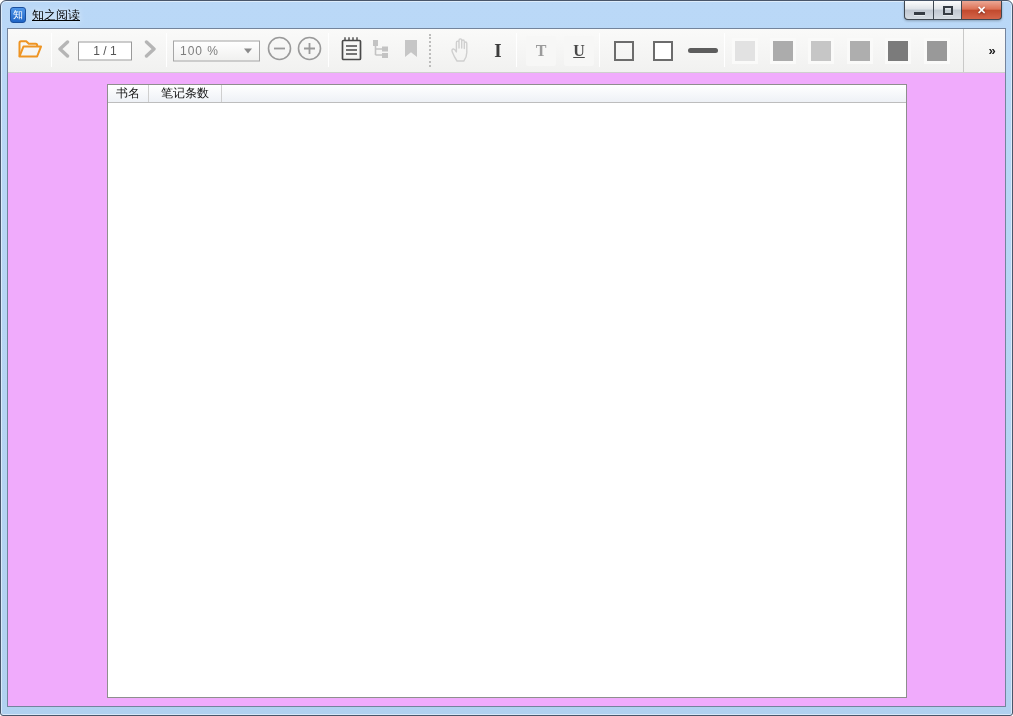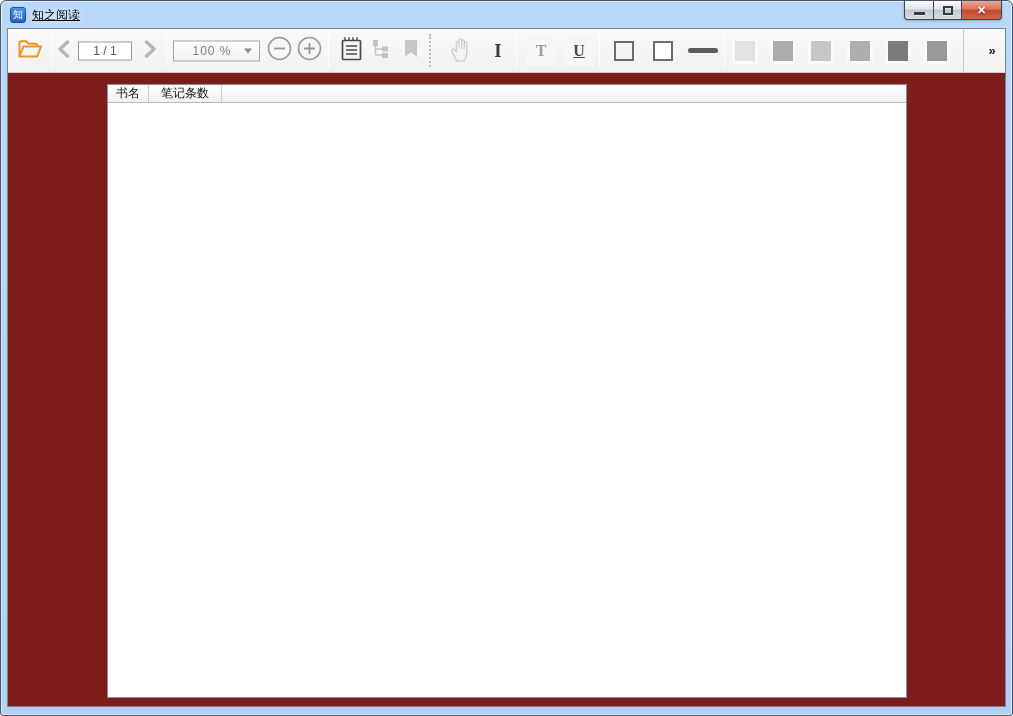--- a/index.html
+++ b/index.html
@@ -60,21 +60,21 @@
     display:flex; flex-direction:column;
     overflow:hidden;
   }
 
   
   .toolbar {
     position:relative; height:44px; flex:0 0 auto;
     background:linear-gradient(#fafaf9, #f1f1f0);
     border-bottom:1px solid #cfcfce;
   }
-  .toolbar > * { position:absolute;text-align:center; }
+  .toolbar > * { position:absolute; }
   .tb-center { top:50%; transform:translateY(-50%); }
   .tb-sep { top:4px; height:34px; width:1px; background:#dcdcdb; border-right:1px solid #ffffff; }
   .tb-sep-full { top:0; height:43px; width:1px; background:#c9c9c8; }
   .tb-grip { top:5px; height:33px; width:1px; border-left:2px dotted #bdbdbc; }
   .tb-btn { display:flex; align-items:center; justify-content:center; cursor:default; }
 
   .page-input {
     width:54px; height:19px; border:1px solid #9a9a9a; background:#fff;
     font-family:"Liberation Sans",sans-serif; font-size:12px; color:#555;
     text-align:center; padding:0;
@@ -97,21 +97,21 @@
   .sq-hollow { width:20px; height:20px; border:2px solid #6c6c6c; background:transparent; }
   .sq-white  { width:20px; height:20px; border:2px solid #6c6c6c; background:#fff; }
   .thick-line { width:30px; height:5px; border-radius:3px; background:#5d5d5d; }
 
   .swatch-frame { width:26px; height:26px; background:#fafaf9; display:flex; align-items:center; justify-content:center; }
   .swatch { width:20px; height:20px; }
 
   .overflow-btn { width:24px; height:30px; font-size:13px; font-weight:bold; color:#1a1a1a; }
 
   
-  .main { position:relative; flex:1; background:#7f1d1d;padding-left:8px; }
+  .main { position:relative; flex:1; background:#f0abfc;padding-left:8px; }
   .book-table {
     position:absolute; left:99px; top:11px; width:800px; height:614px;
     background:#fff; border:1px solid #8e8e8e;
     display:flex; flex-direction:column;
   }
   .thead {
     display:flex; height:18px; flex:0 0 auto;
     background:linear-gradient(#ffffff, #eef1f6);
     border-bottom:1px solid #bdbdbd;
   }

